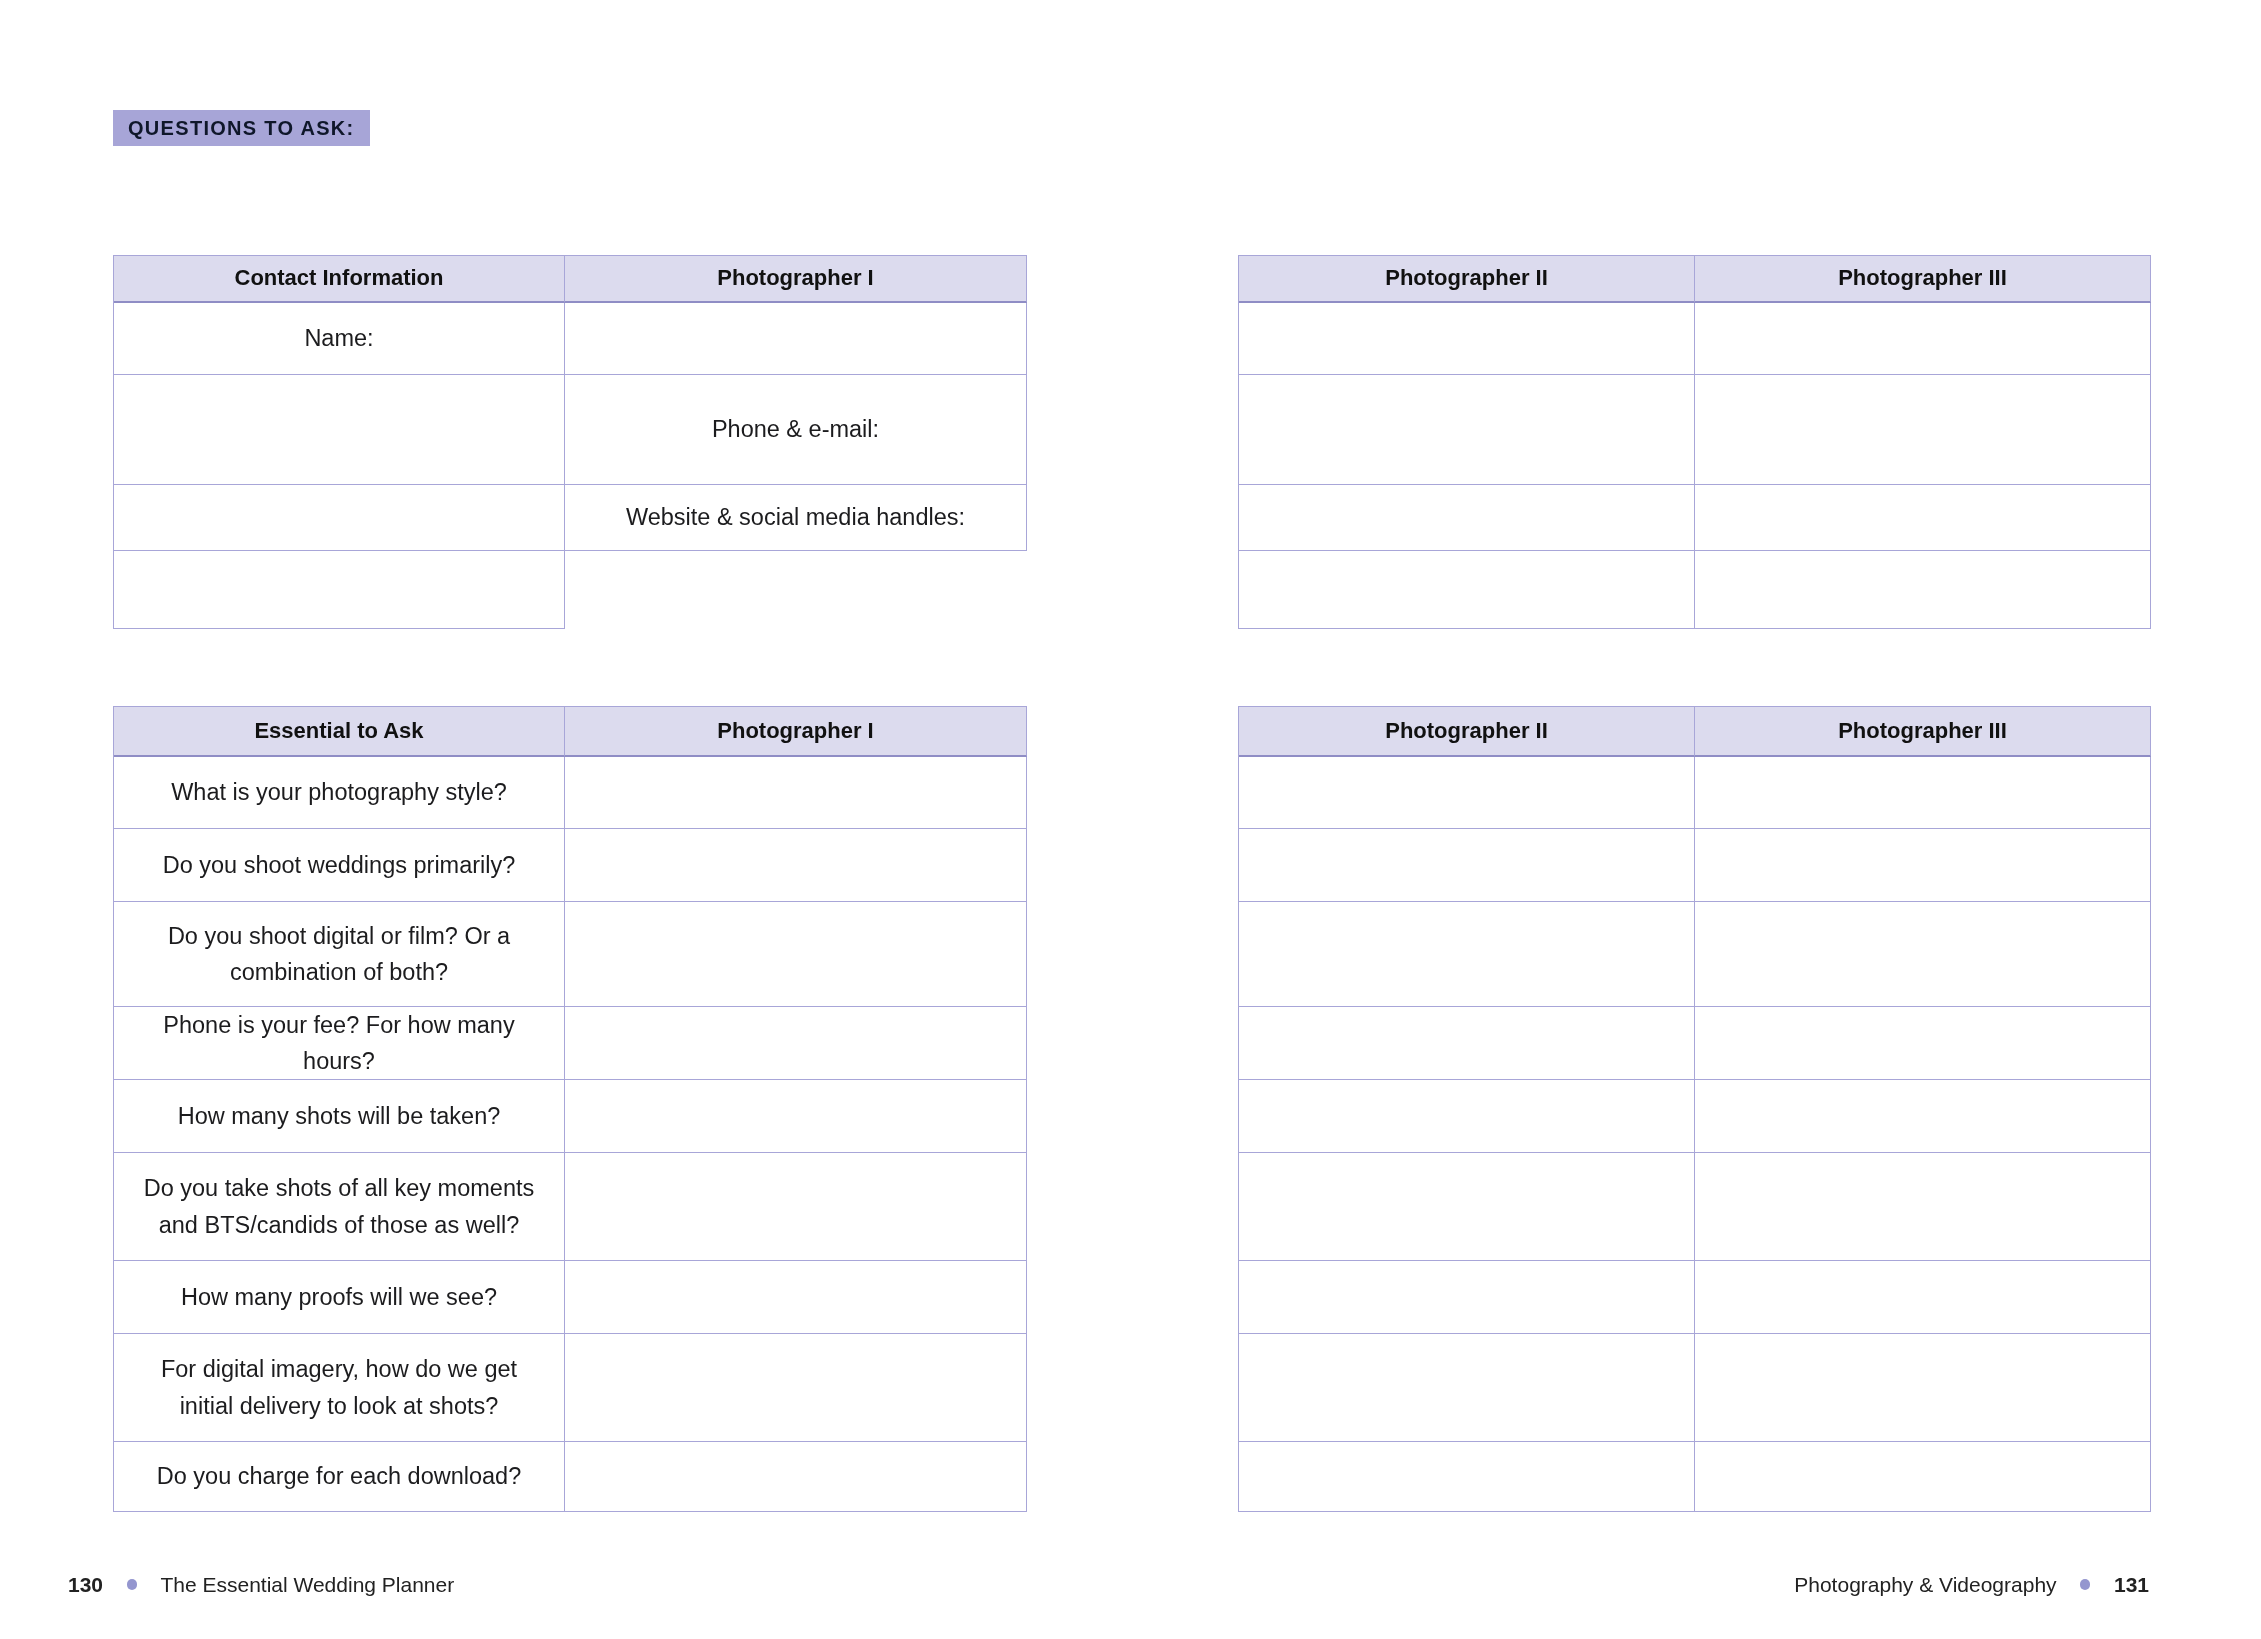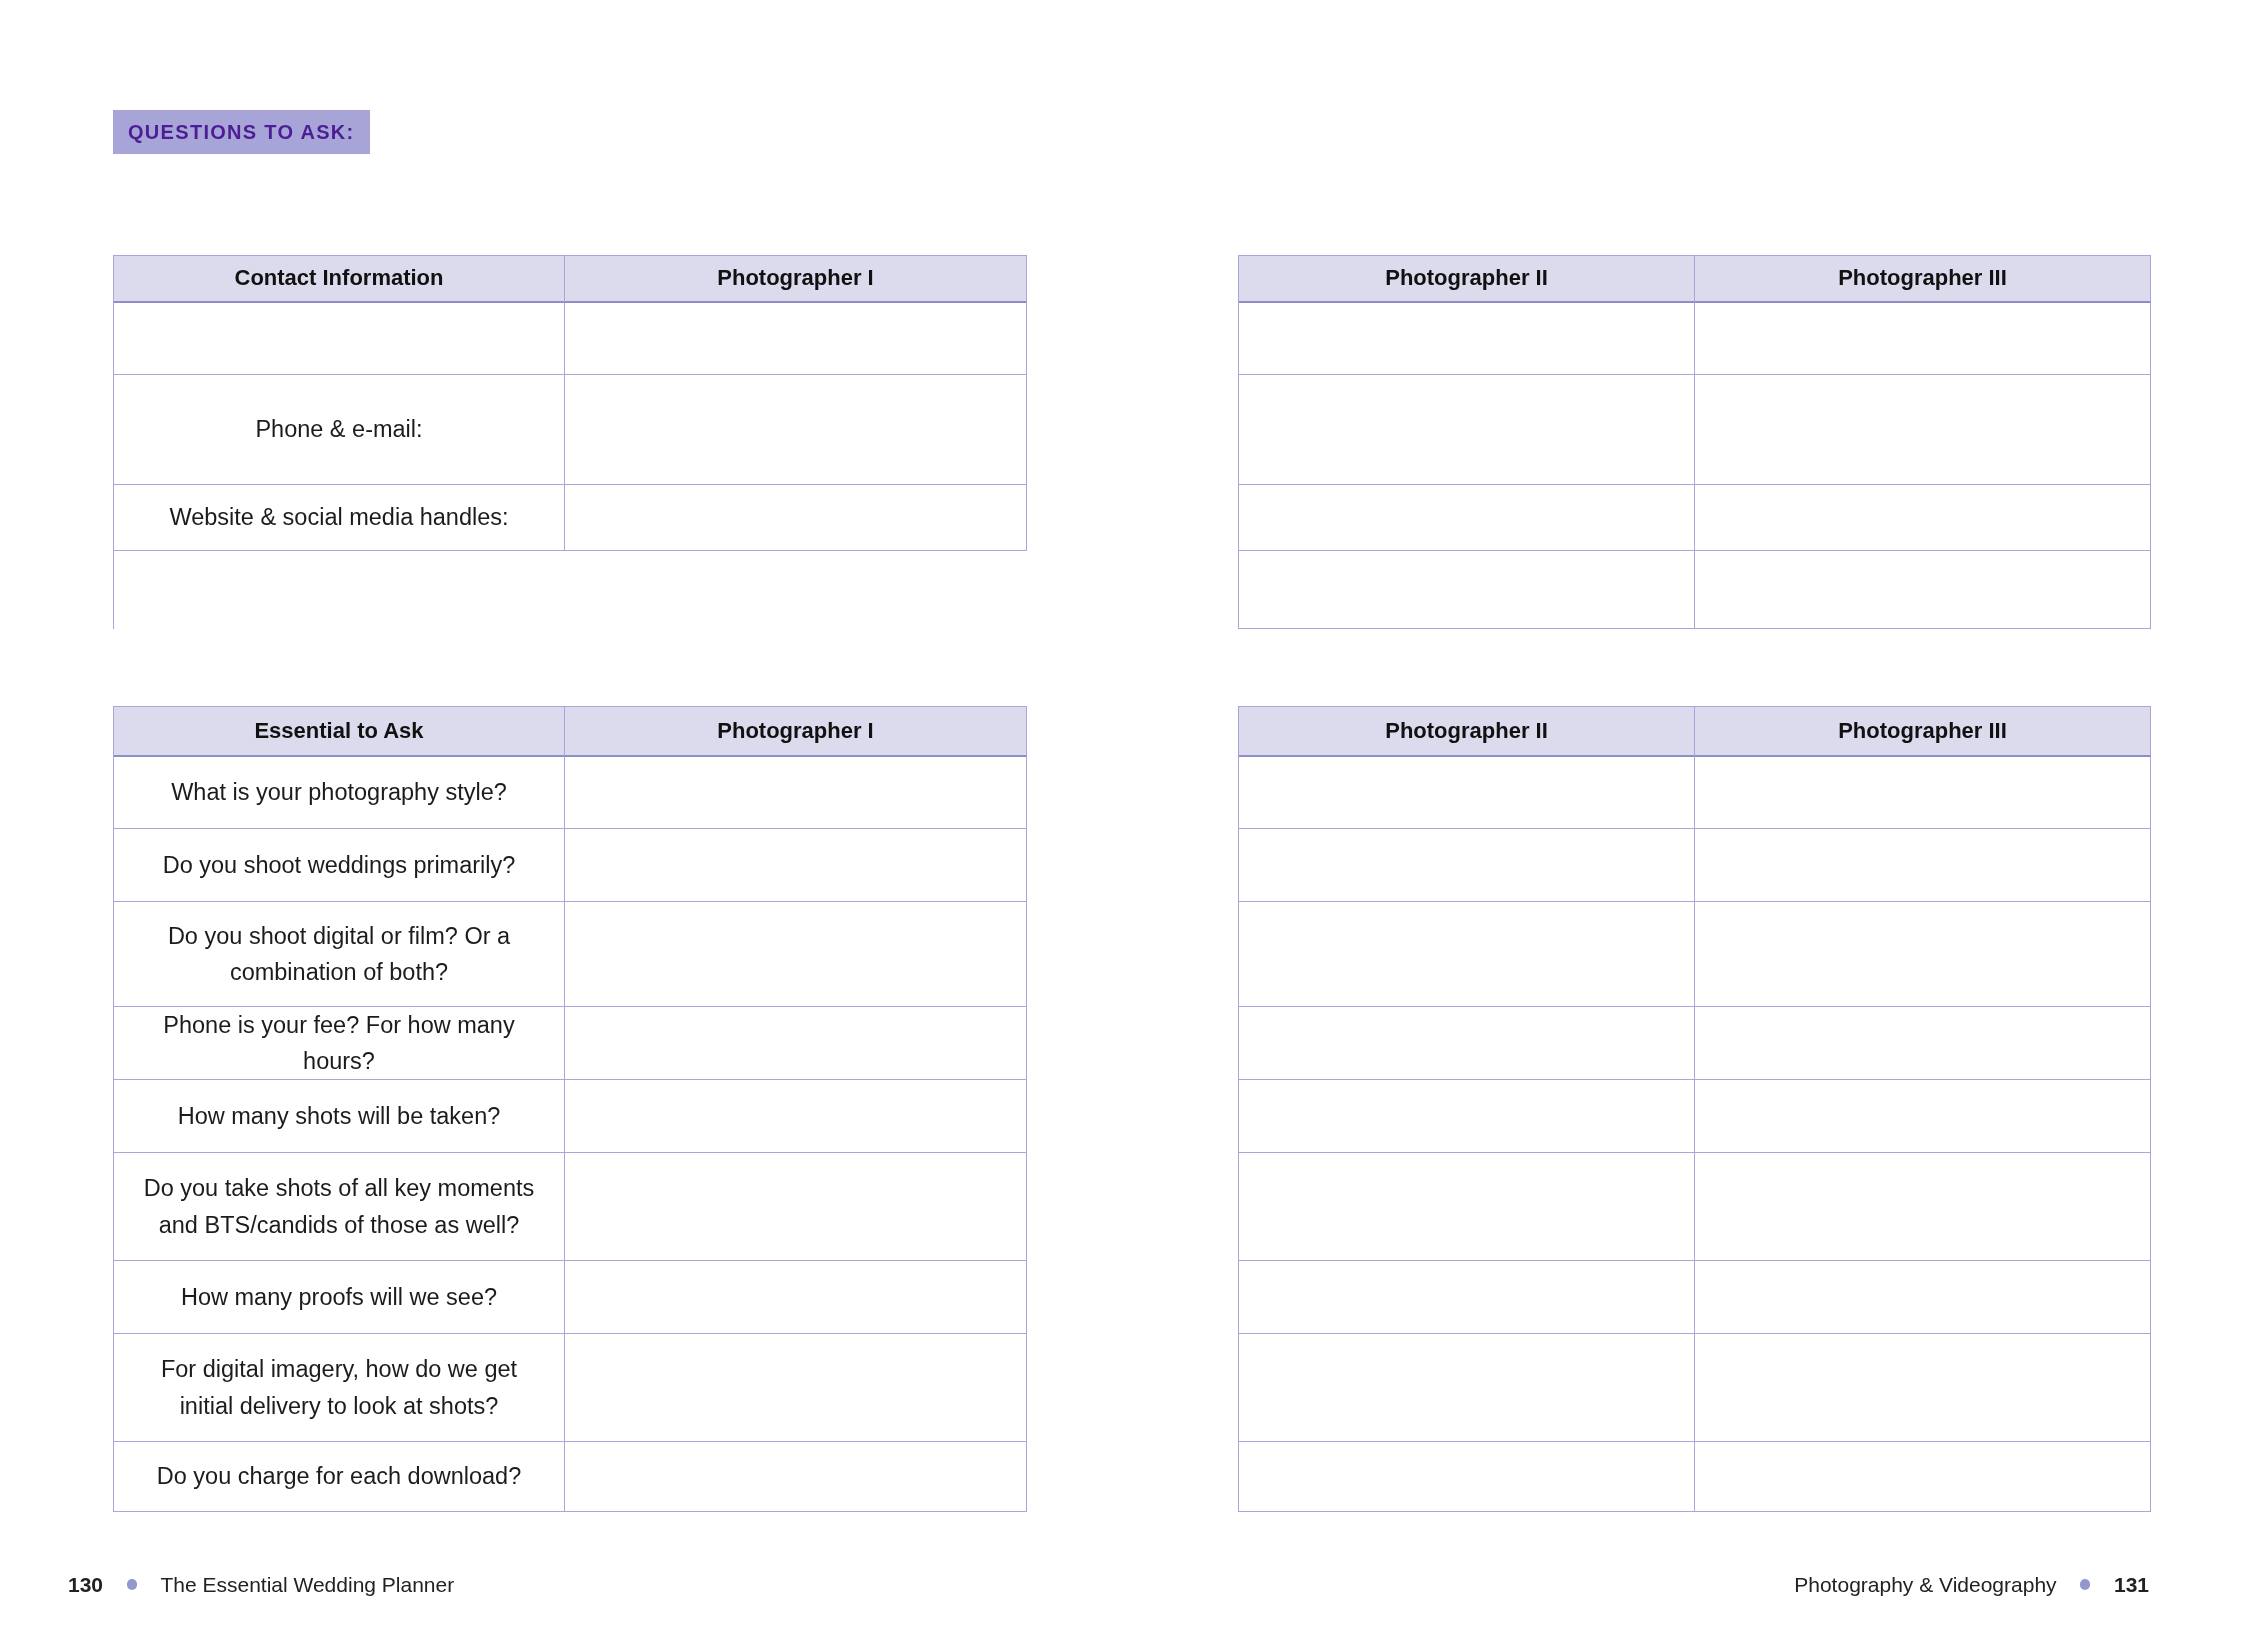--- a/index.html
+++ b/index.html
@@ -15,23 +15,23 @@
   .page{
     position:relative;
     width:2261px;height:1639px;
     background:#ffffff;
     font-family:"Liberation Sans",sans-serif;
     color:var(--text);
     overflow:hidden;
   }
   .badge{
     position:absolute;left:113px;top:110px;
-    height:44px;
+    height:36px;
     background:var(--accent);
-    color:#4c1d95;
+    color:#0f172a;
     font-size:20px;font-weight:bold;
     letter-spacing:1.3px;
     display:inline-flex;align-items:center;
     padding:0 15px;
   }
   .title{
     position:absolute;left:110px;top:144px;
     font-family:"Liberation Serif",serif;
     font-size:70px;font-weight:500;
     color:#141414;
@@ -83,20 +83,21 @@
 <body>
 
 <div class="page">
 
   <div class="badge">QUESTIONS TO ASK:</div>
 
   <div class="tbl contact-rows" style="left:113px;top:255px;grid-template-columns:451px 462px;">
     <div class="cell th">Contact Information</div>
     <div class="cell th">Photographer I</div>
 
+    <div class="cell lbl">Name:</div>
     <div class="cell entry"></div>
 
     <div class="cell entry"></div>
 
     <div class="cell lbl">Phone &amp; e-mail:</div>
     <div class="cell entry"></div>
 
     <div class="cell lbl">Website &amp; social media handles:</div>
     <div class="cell entry"></div>
   </div>

